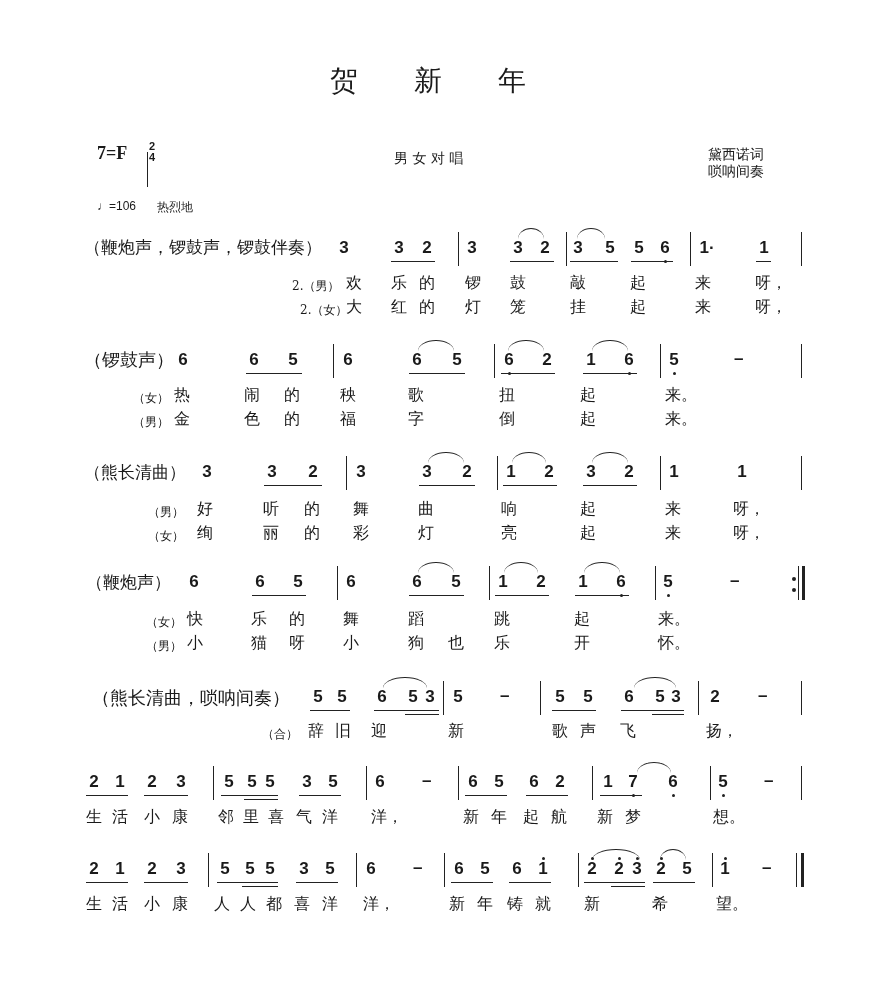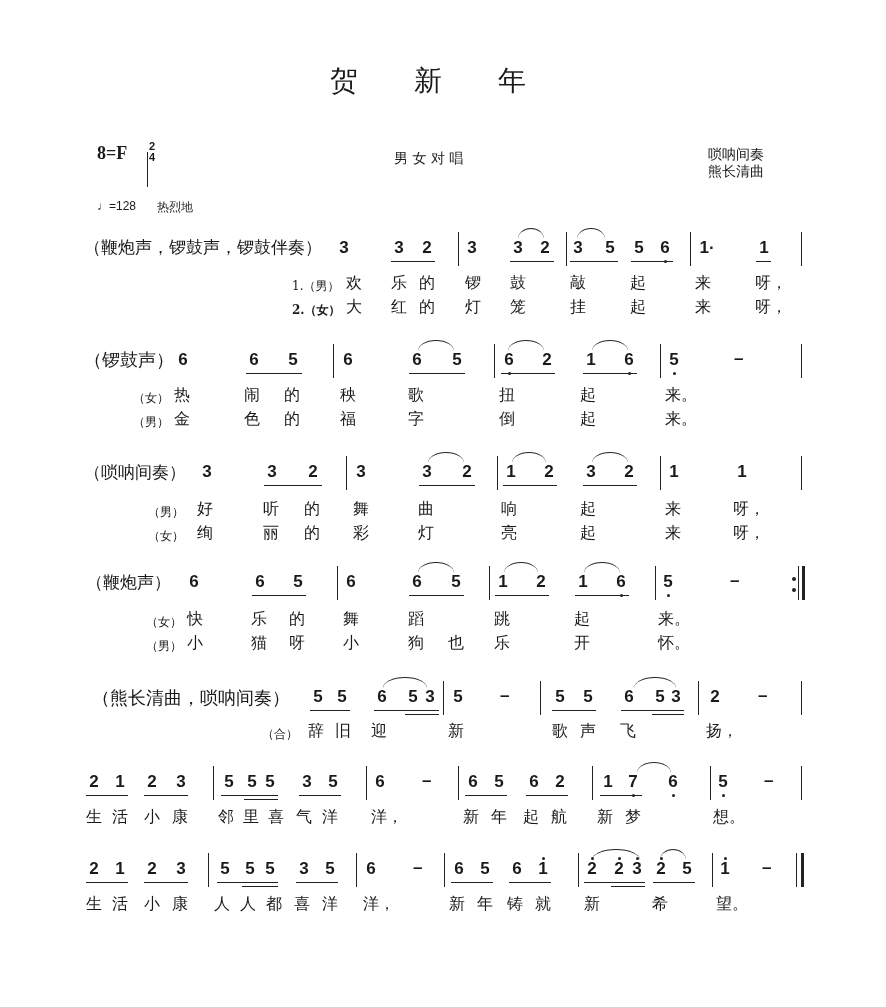--- a/index.html
+++ b/index.html
@@ -24,30 +24,30 @@
   .lyric { position:absolute; font-size:16px; line-height:20px; }
   .lyric-small { font-size:12px; }
   .dash { position:absolute; font-family:"Liberation Sans", sans-serif; font-weight:bold; font-size:17px; }
   .rdot { position:absolute; width:4px; height:4px; border-radius:50%; background:#222; }
 </style>
 </head>
 <body>
 
 <div class="abs title" style="left:330px;top:62px;">贺　　新　　年</div>
 
-<div class="abs key" style="left:97px;top:143px;">8=F</div>
+<div class="abs key" style="left:97px;top:143px;">7=F</div>
 <div class="frac" style="left:147px;top:141px;">
   <div>2</div>
   <div class="bar"></div>
   <div>4</div>
 </div>
 <div class="abs small" style="left:394px;top:150px;">男 女 对 唱</div>
-<div class="abs credit" style="left:708px;top:146px;">唢呐间奏</div>
-<div class="abs credit" style="left:708px;top:163px;">熊长清曲</div>
-<div class="abs tempo" style="left:97px;top:199px;">♩=128</div>
+<div class="abs credit" style="left:708px;top:146px;">黛西诺词</div>
+<div class="abs credit" style="left:708px;top:163px;">唢呐间奏</div>
+<div class="abs tempo" style="left:97px;top:199px;">♩=106</div>
 <div class="abs tempo" style="left:157px;top:199px;">热烈地</div>
 
 <div>
   <div class="abs intro" style="left:84px;top:236px;">（鞭炮声，锣鼓声，锣鼓伴奏）</div>
   <span class="note" style="left:337px;top:238px;">3</span>
   <span class="note" style="left:392px;top:238px;">3</span>
   <span class="note" style="left:420px;top:238px;">2</span>
   <div class="ul" style="left:391px;top:261px;width:44px;"></div>
   <div class="bar" style="left:458px;top:232px;"></div>
   <span class="note" style="left:465px;top:238px;">3</span>
@@ -62,22 +62,22 @@
   <div class="ul" style="left:570px;top:261px;width:48px;"></div>
   <span class="note" style="left:632px;top:238px;">5</span>
   <span class="note dotbelow" style="left:658px;top:238px;">6</span>
   <div class="ul" style="left:631px;top:261px;width:42px;"></div>
   <div class="bar" style="left:690px;top:232px;"></div>
   <span class="note" style="left:698px;top:238px;width:18px;">1·</span>
   <span class="note" style="left:757px;top:238px;">1</span>
   <div class="ul" style="left:756px;top:261px;width:15px;"></div>
   <div class="bar" style="left:801px;top:232px;"></div>
 
-  <div class="lyric lyric-small" style="left:292px;top:276px;">1.（男）</div>
-  <div class="lyric lyric-small" style="left:292px;top:300px;font-weight:bold;">2.（女）</div>
+  <div class="lyric lyric-small" style="left:292px;top:276px;">2.（男）</div>
+  <div class="lyric lyric-small" style="left:300px;top:300px;">2.（女）</div>
   <span class="lyric" style="left:346px;top:273px;">欢</span>
   <span class="lyric" style="left:391px;top:273px;">乐</span>
   <span class="lyric" style="left:419px;top:273px;">的</span>
   <span class="lyric" style="left:465px;top:273px;">锣</span>
   <span class="lyric" style="left:510px;top:273px;">鼓</span>
   <span class="lyric" style="left:570px;top:273px;">敲</span>
   <span class="lyric" style="left:630px;top:273px;">起</span>
   <span class="lyric" style="left:695px;top:273px;">来</span>
   <span class="lyric" style="left:755px;top:273px;">呀，</span>
   <span class="lyric" style="left:346px;top:297px;">大</span>
@@ -131,21 +131,21 @@
   <span class="lyric" style="left:244px;top:409px;">色</span>
   <span class="lyric" style="left:284px;top:409px;">的</span>
   <span class="lyric" style="left:340px;top:409px;">福</span>
   <span class="lyric" style="left:408px;top:409px;">字</span>
   <span class="lyric" style="left:499px;top:409px;">倒</span>
   <span class="lyric" style="left:580px;top:409px;">起</span>
   <span class="lyric" style="left:665px;top:409px;">来。</span>
 </div>
 
 <div>
-  <div class="abs intro" style="left:84px;top:461px;">（唢呐间奏）</div>
+  <div class="abs intro" style="left:84px;top:461px;">（熊长清曲）</div>
   <span class="note" style="left:200px;top:462px;">3</span>
   <span class="note" style="left:265px;top:462px;">3</span>
   <span class="note" style="left:306px;top:462px;">2</span>
   <div class="ul" style="left:264px;top:485px;width:58px;"></div>
   <div class="bar" style="left:346px;top:456px;"></div>
   <span class="note" style="left:354px;top:462px;">3</span>
   <div class="slur" style="left:428px;top:452px;width:36px;"></div>
   <span class="note" style="left:420px;top:462px;">3</span>
   <span class="note" style="left:460px;top:462px;">2</span>
   <div class="ul" style="left:419px;top:485px;width:56px;"></div>

